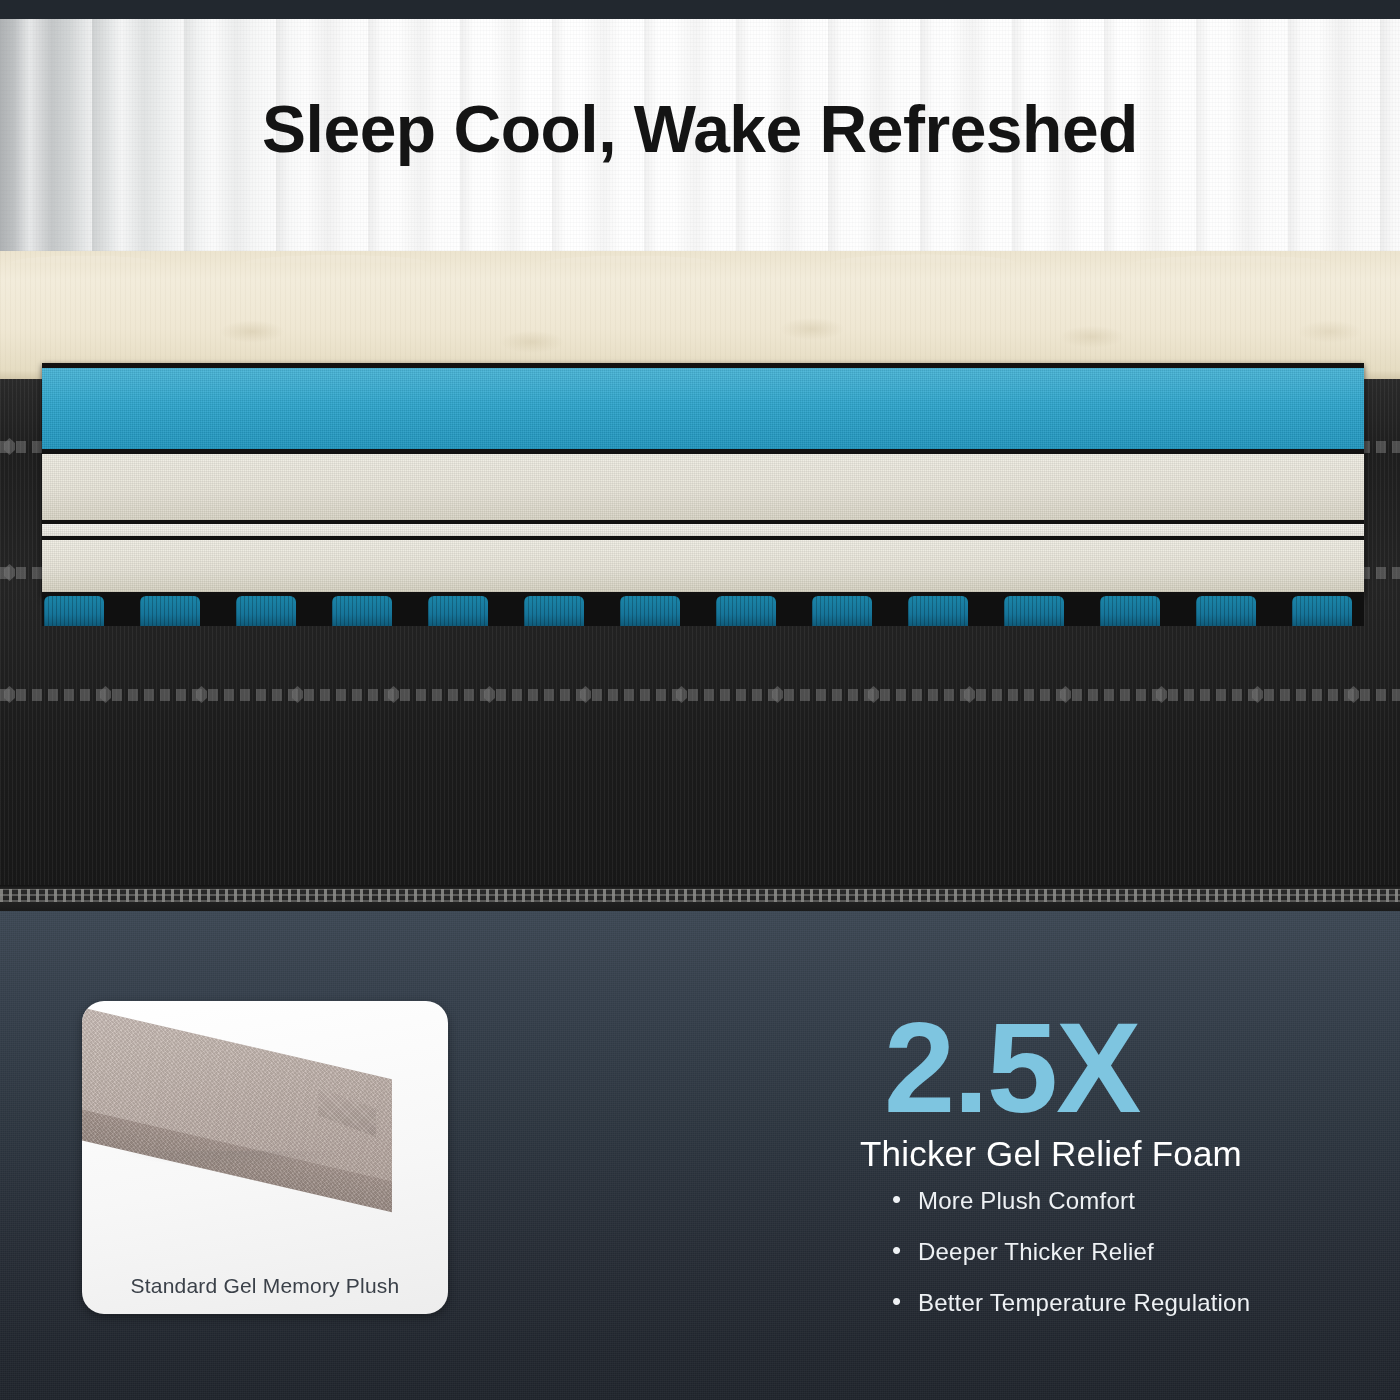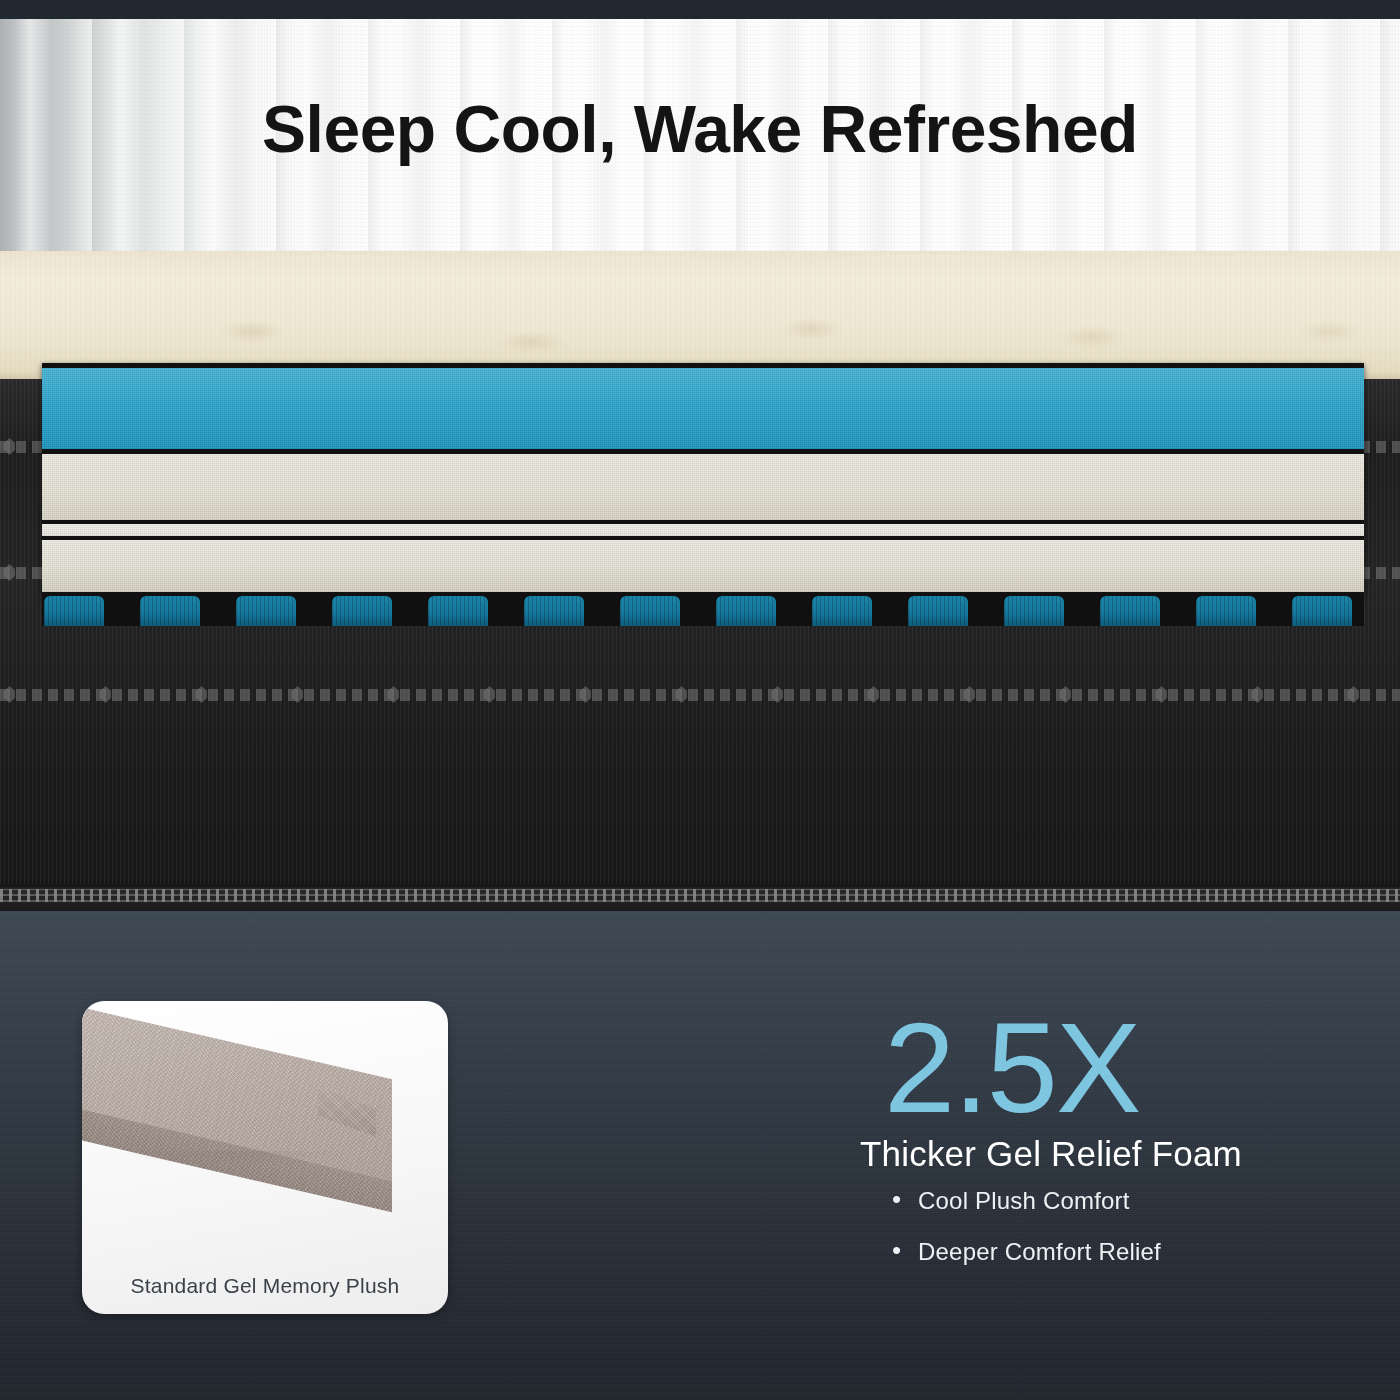--- a/index.html
+++ b/index.html
@@ -198,21 +198,21 @@
   }
   .foam-tex{ position:absolute; inset:0;
     background:
       repeating-linear-gradient(45deg, rgba(255,255,255,.10) 0 1px, rgba(0,0,0,.06) 1px 3px),
       repeating-linear-gradient(-45deg, rgba(255,255,255,.06) 0 1px, rgba(0,0,0,.05) 1px 3px);
   }
 
   
   .multiplier{
     position:absolute; left:884px; top:985px; width:480px;
-    font-size:128px; font-weight:normal; letter-spacing:-2px; line-height:1;
+    font-size:128px; font-weight:bold; letter-spacing:-2px; line-height:1;
   }
   .headline2{
     position:absolute; left:860px; top:1115px; width:520px;
     font-size:35px; color:#ffffff; letter-spacing:.2px; white-space:nowrap;
   }
   .bullets{
     position:absolute; left:886px; top:1168px; width:500px;
     list-style:none;
   }
   .bullets li{
@@ -346,17 +346,18 @@
       </div>
     <div class="slab slabA-shadow"></div>
     <div class="card-caption">Standard Gel Memory Plush</div>
   </div>
 
 
   <div class="multiplier" style="color: rgb(126, 197, 224);">2.5X</div>
   <div class="headline2">Thicker Gel Relief Foam</div>
 
   <ul class="bullets">
-    <li>Cool Plush Comfort</li>
-    <li>Deeper Comfort Relief</li>
+    <li>More Plush Comfort</li>
+    <li>Deeper Thicker Relief</li>
+    <li>Better Temperature Regulation</li>
   </ul>
 
 </div>
 
 </body></html>

